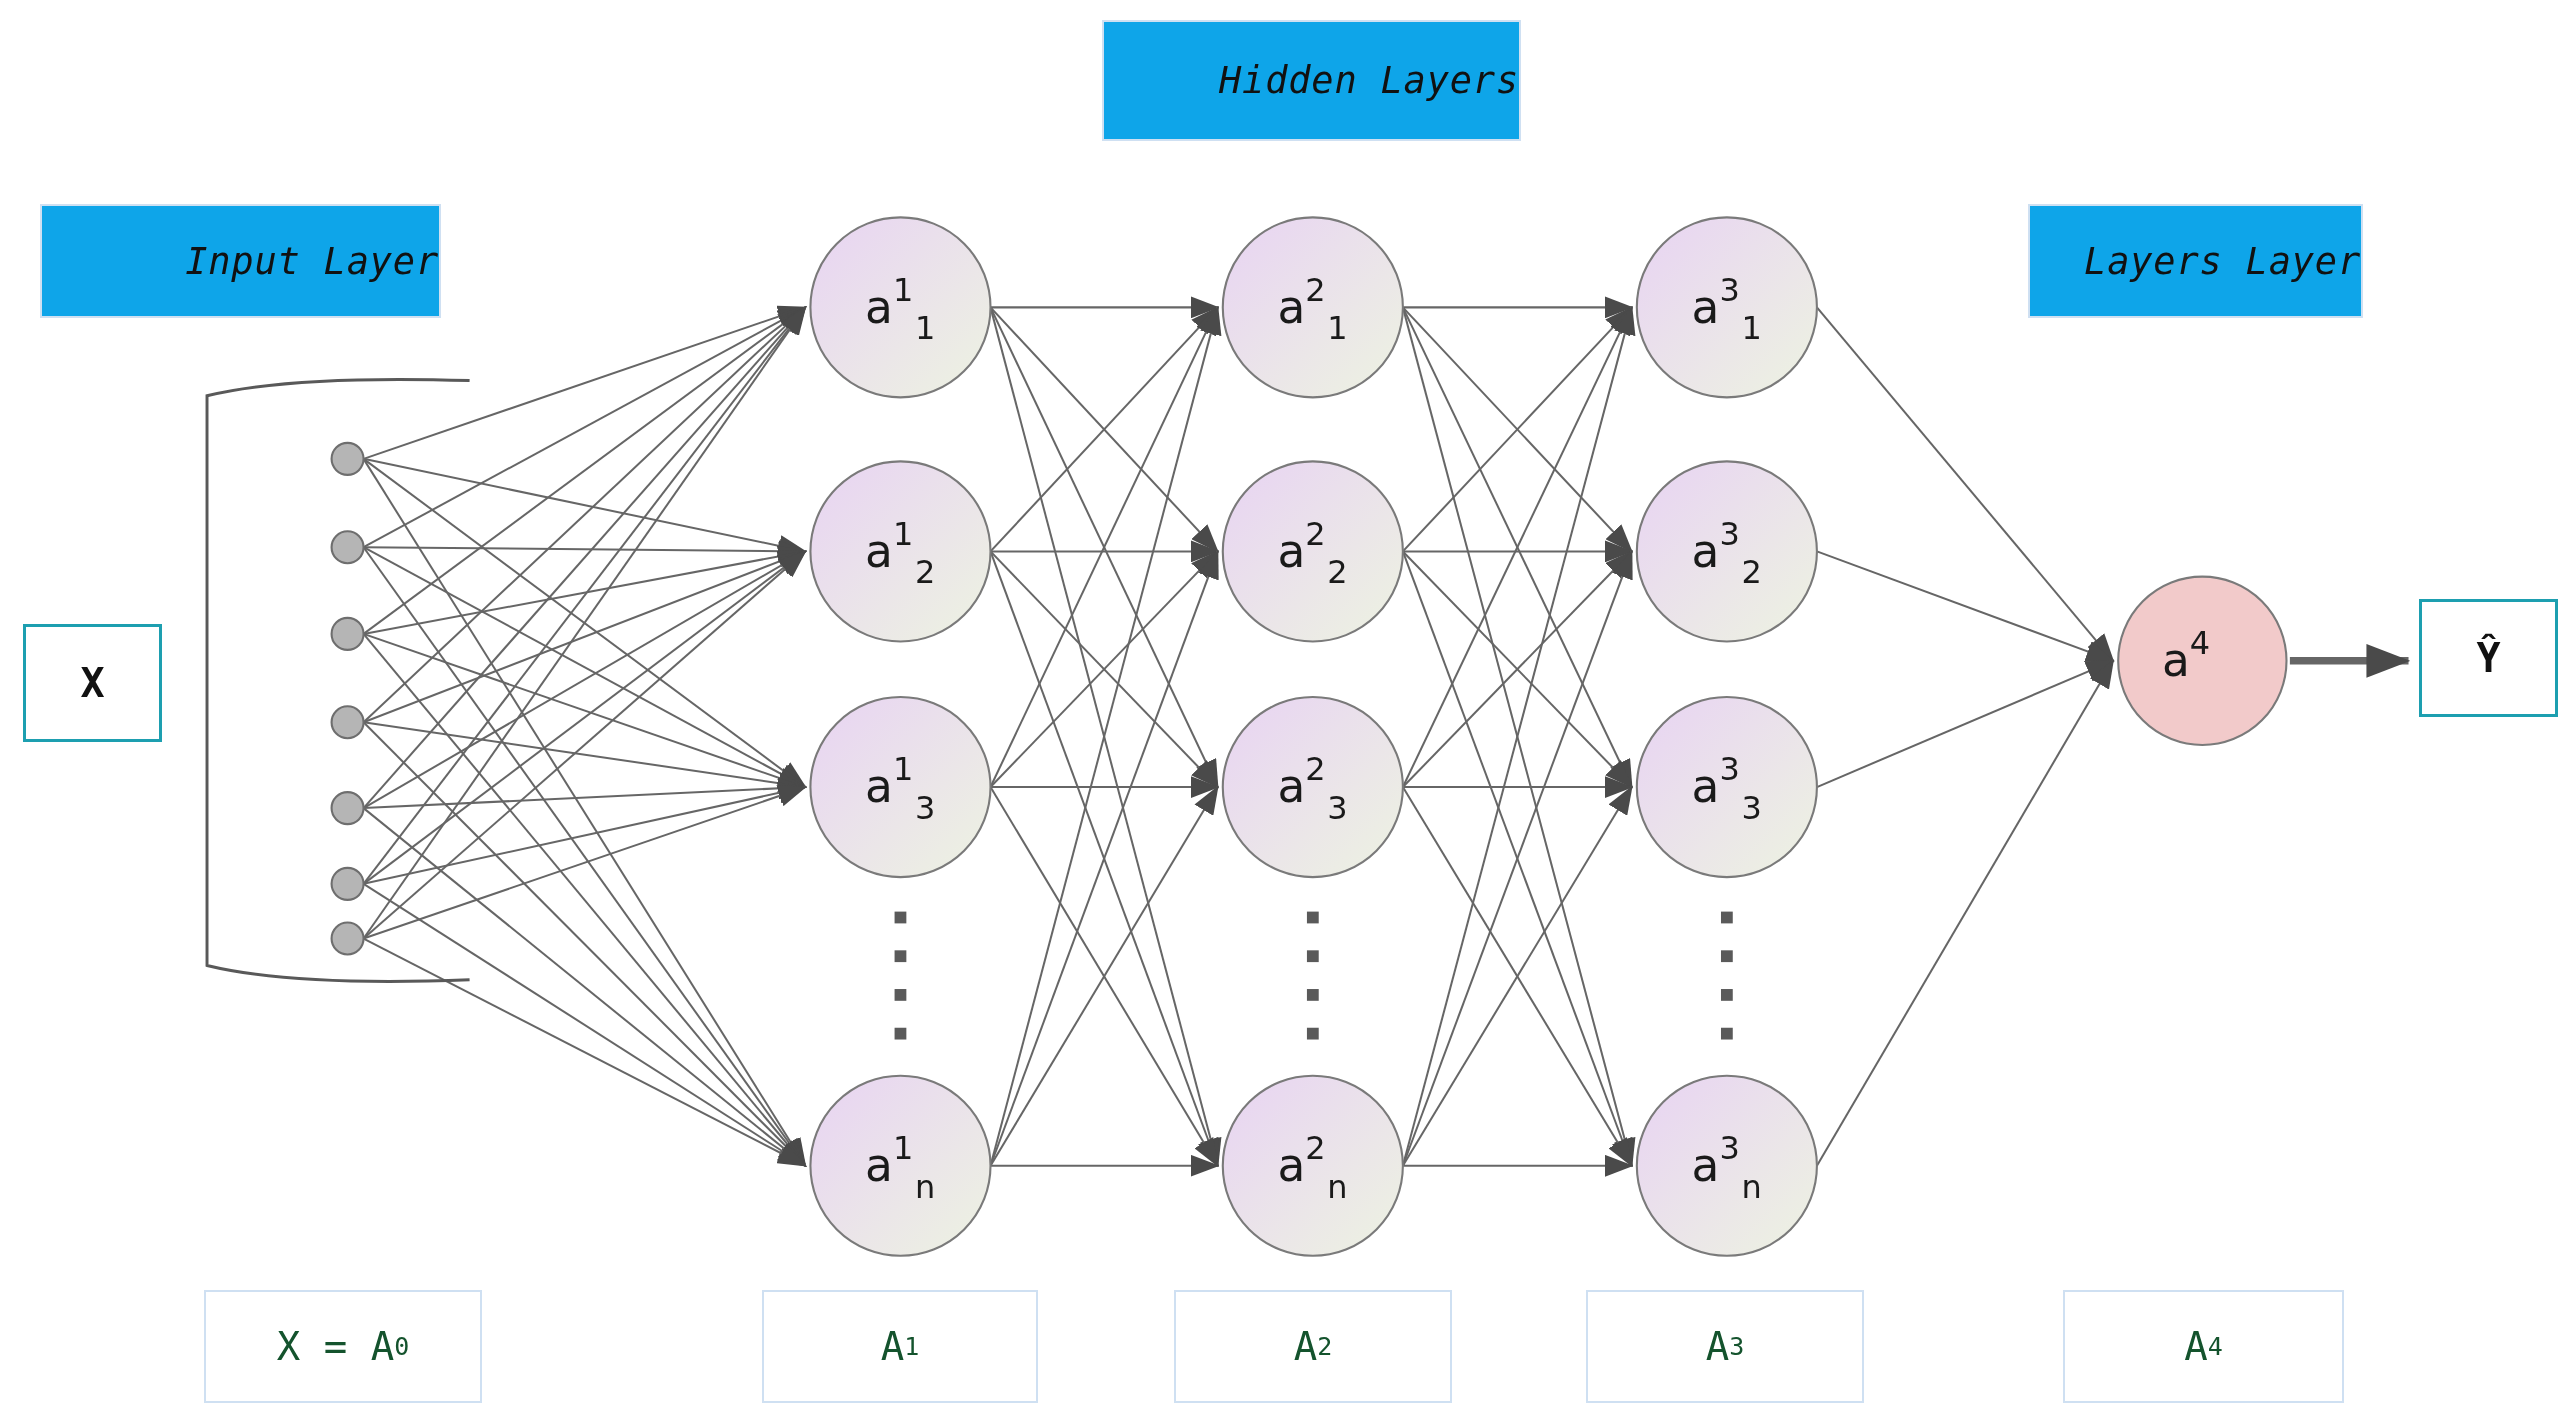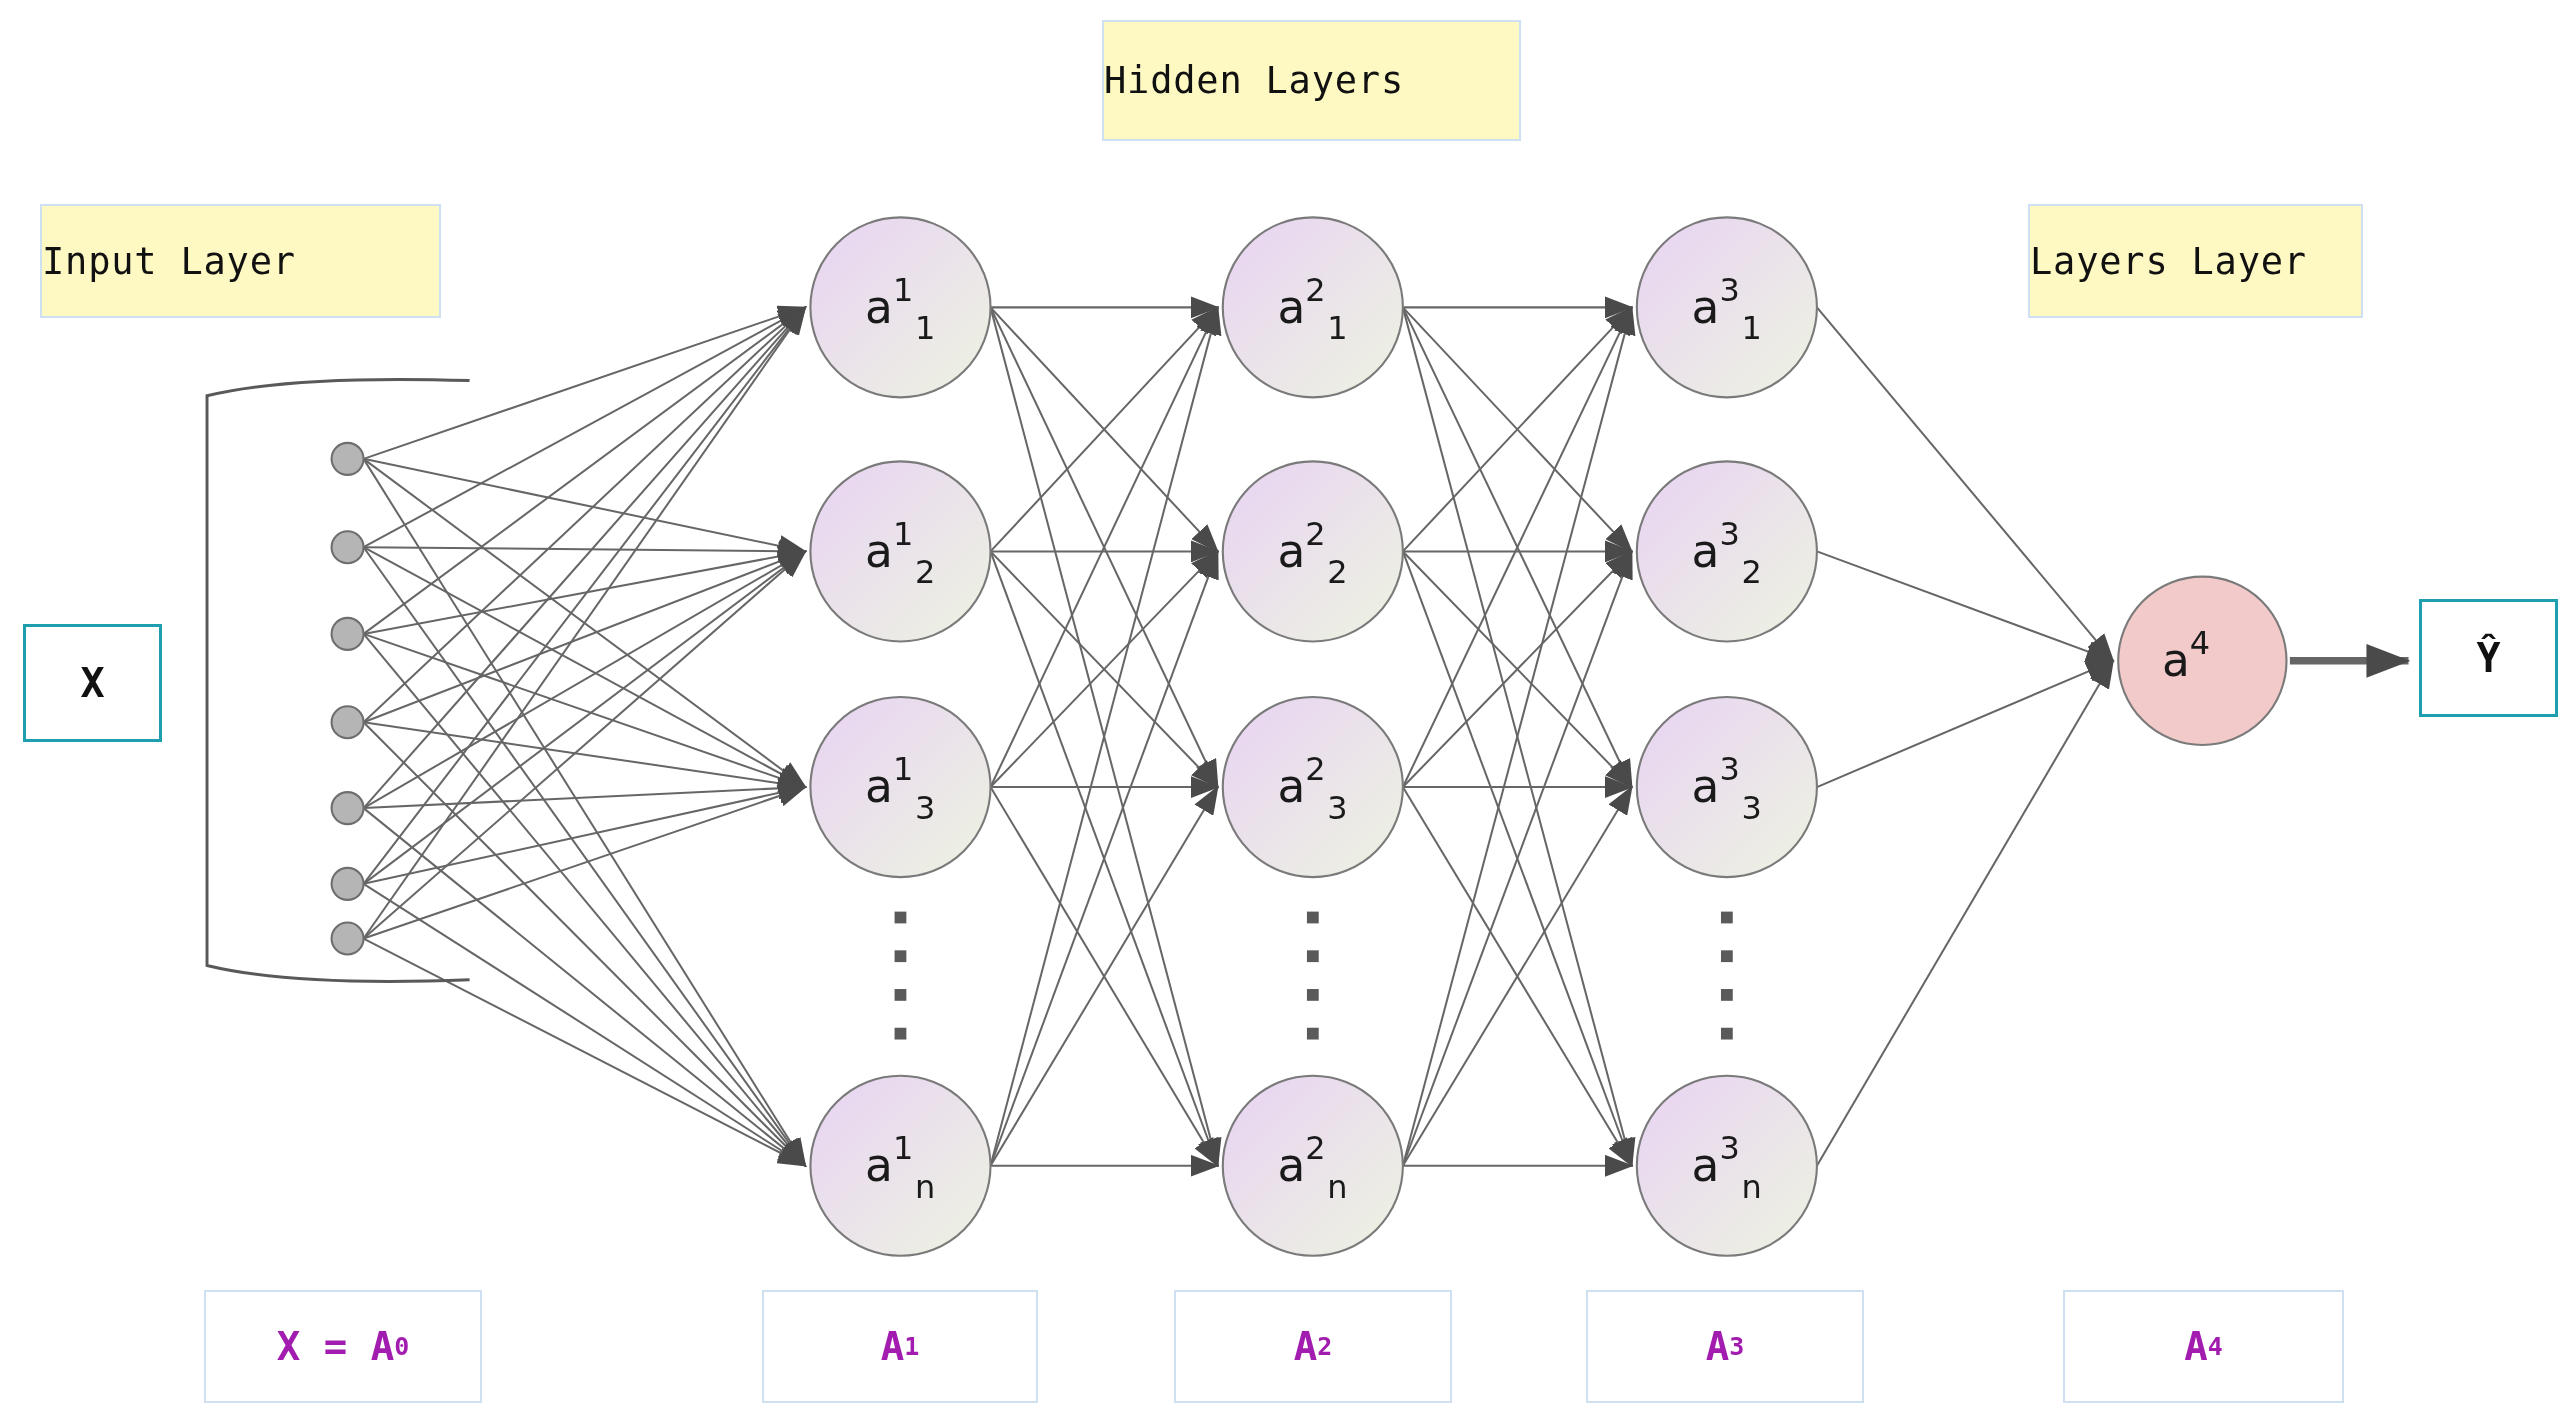--- a/index.html
+++ b/index.html
@@ -6,43 +6,43 @@
   .stage{
     position:relative;
     width:2576px;height:1426px;
     background:#ffffff;
     font-family:"DejaVu Sans Mono", monospace;
     overflow:hidden;
   }
   .stage svg{position:absolute;left:0;top:0;}
   .label-box{
     position:absolute;
-    background:#fef9c3;
+    background:#0ea5e9;
     border:2.5px solid #cfe0f2;
-    display:flex;align-items:center;justify-content:flex-start;
+    display:flex;align-items:center;justify-content:flex-end;
     font-size:37px;color:#111111;
     letter-spacing:0.8px;
     box-sizing:border-box;
+    font-style:italic;
   }
   .teal-box{
     position:absolute;
     background:#ffffff;
     border:3.4px solid #1d9fb0;
     display:flex;align-items:center;justify-content:center;
     font-size:40px;font-weight:bold;color:#111111;
     box-sizing:border-box;
   }
   .bottom-box{
     position:absolute;
     background:#ffffff;
     border:2.5px solid #cfe0f2;
     display:flex;align-items:center;justify-content:center;
-    font-size:39px;color:#a21caf;
+    font-size:39px;color:#14532d;
     box-sizing:border-box;
-    font-weight:bold;
   }
   .bottom-box sup{font-size:25px;line-height:0;}
 </style>
 </head>
 <body>
 
 <div class="stage">
 
   <svg id="net-svg" width="2576" height="1426" viewBox="0 0 3061 1694">
       <defs>

